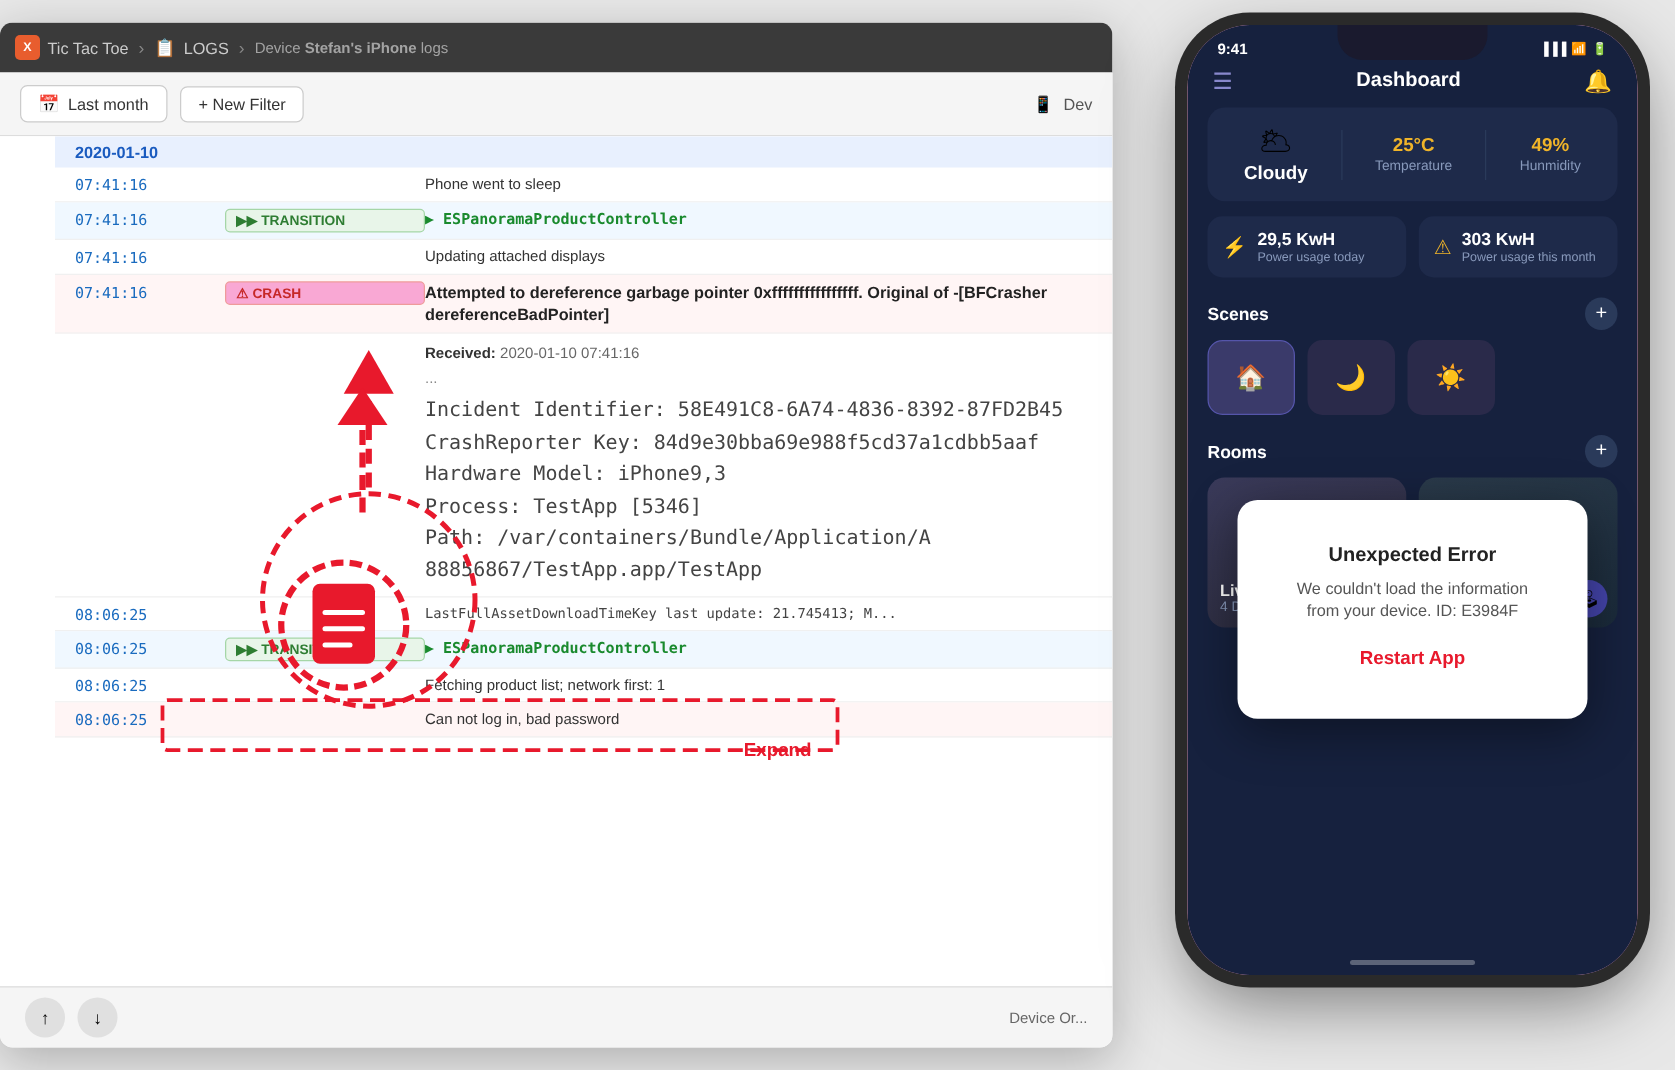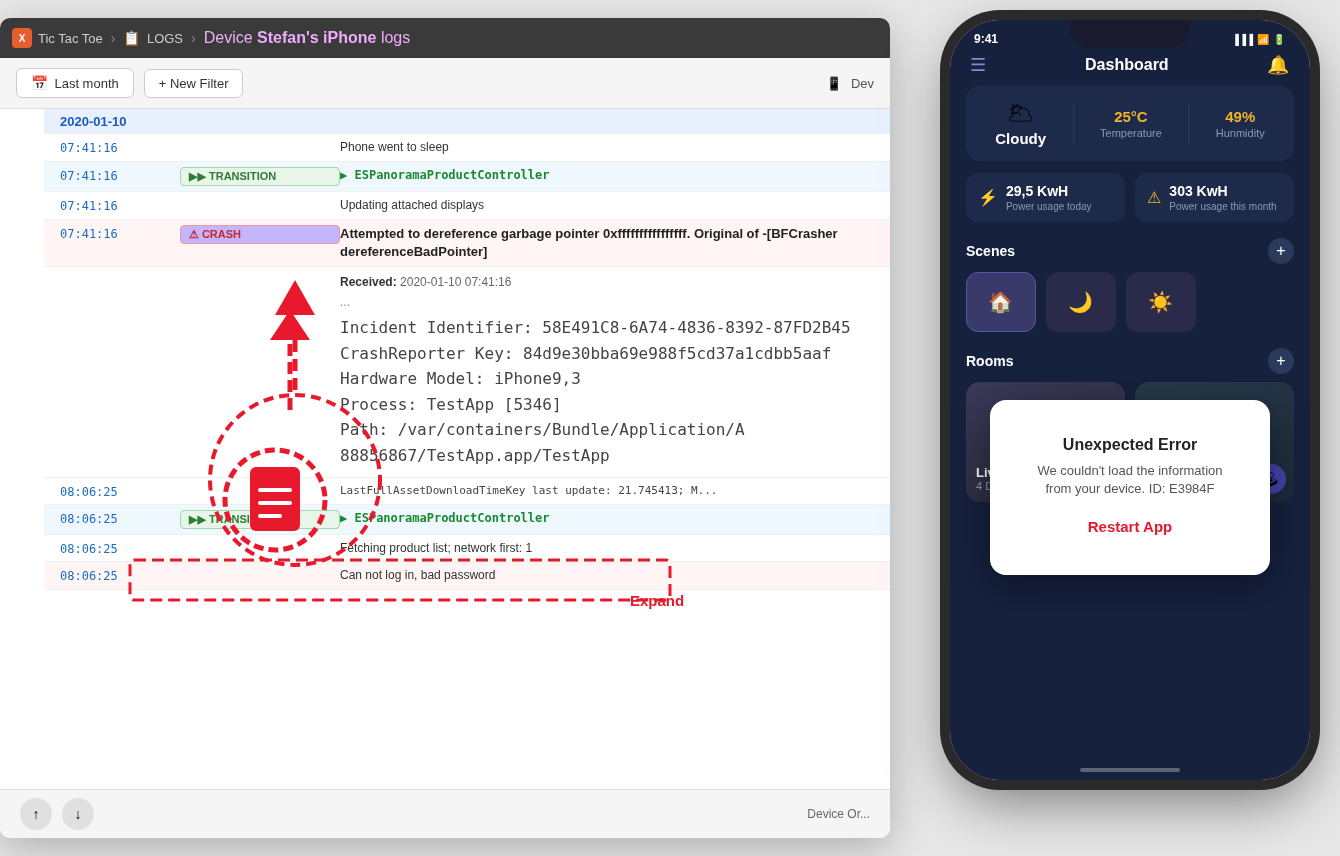--- a/index.html
+++ b/index.html
@@ -58,22 +58,22 @@
       display: flex;
       align-items: center;
       gap: 6px;
       color: #ccc;
       font-size: 13px;
     }
     .title-bar-section .logs-icon {
       font-size: 14px;
     }
     .title-bar-active {
-      color: #f0abfc;
-      font-size: 16px;
+      color: #a3a3a3;
+      font-size: 12px;
     }
     .title-bar-active strong { font-weight: 600; }
 
     
     .toolbar {
       display: flex;
       align-items: center;
       padding: 10px 16px;
       background: #f5f5f5;
       border-bottom: 1px solid #ddd;
@@ -167,21 +167,21 @@
       border-radius: 4px;
       font-size: 11px;
       font-weight: 700;
     }
     .tag-transition {
       background: #e8f5e9;
       color: #2e7d32;
       border: 1px solid #a5d6a7;
     }
     .tag-crash {
-      background: #c4b5fd;
+      background: #f9a8d4;
       color: #c62828;
       border: 1px solid #ef9a9a;
     }
 
     .log-msg {
       font-size: 12px;
       color: #333;
       line-height: 1.4;
     }
     .log-msg.esp-green {
@@ -459,21 +459,21 @@
       top: 270px;
       width: 700px;
       height: 360px;
       pointer-events: none;
       z-index: 5;
     }
 
     
     .expand-text {
       position: absolute;
-      left: 630px;
+      left: 595px;
       top: 592px;
       color: #e8192c;
       font-size: 15px;
       font-weight: 600;
       z-index: 5;
       pointer-events: none;
     }
 
     .phone-home-indicator {
       position: absolute;

